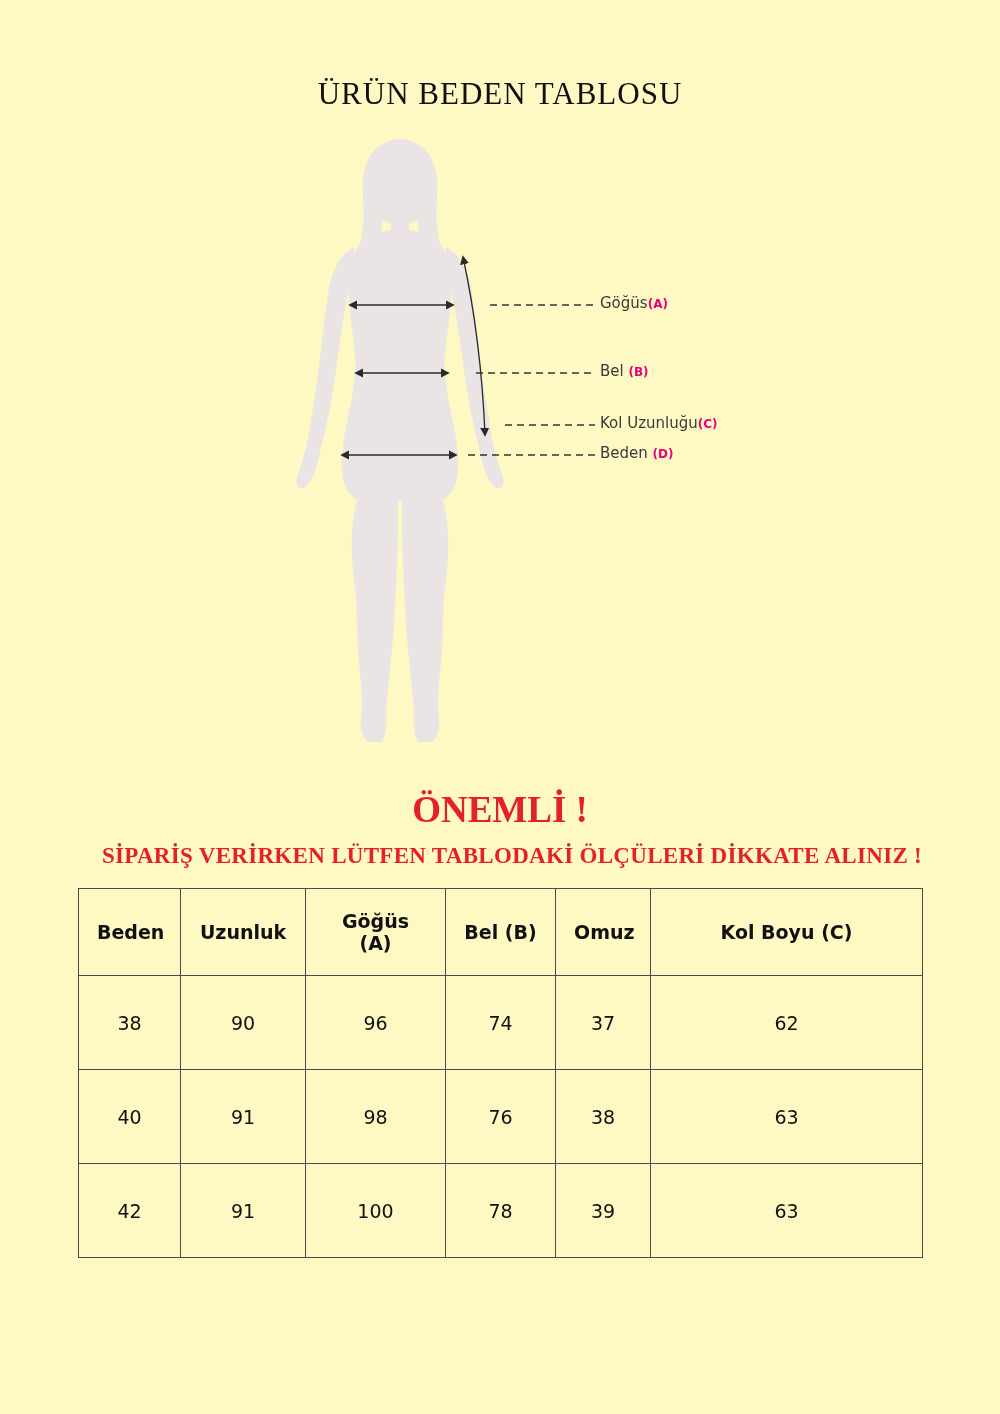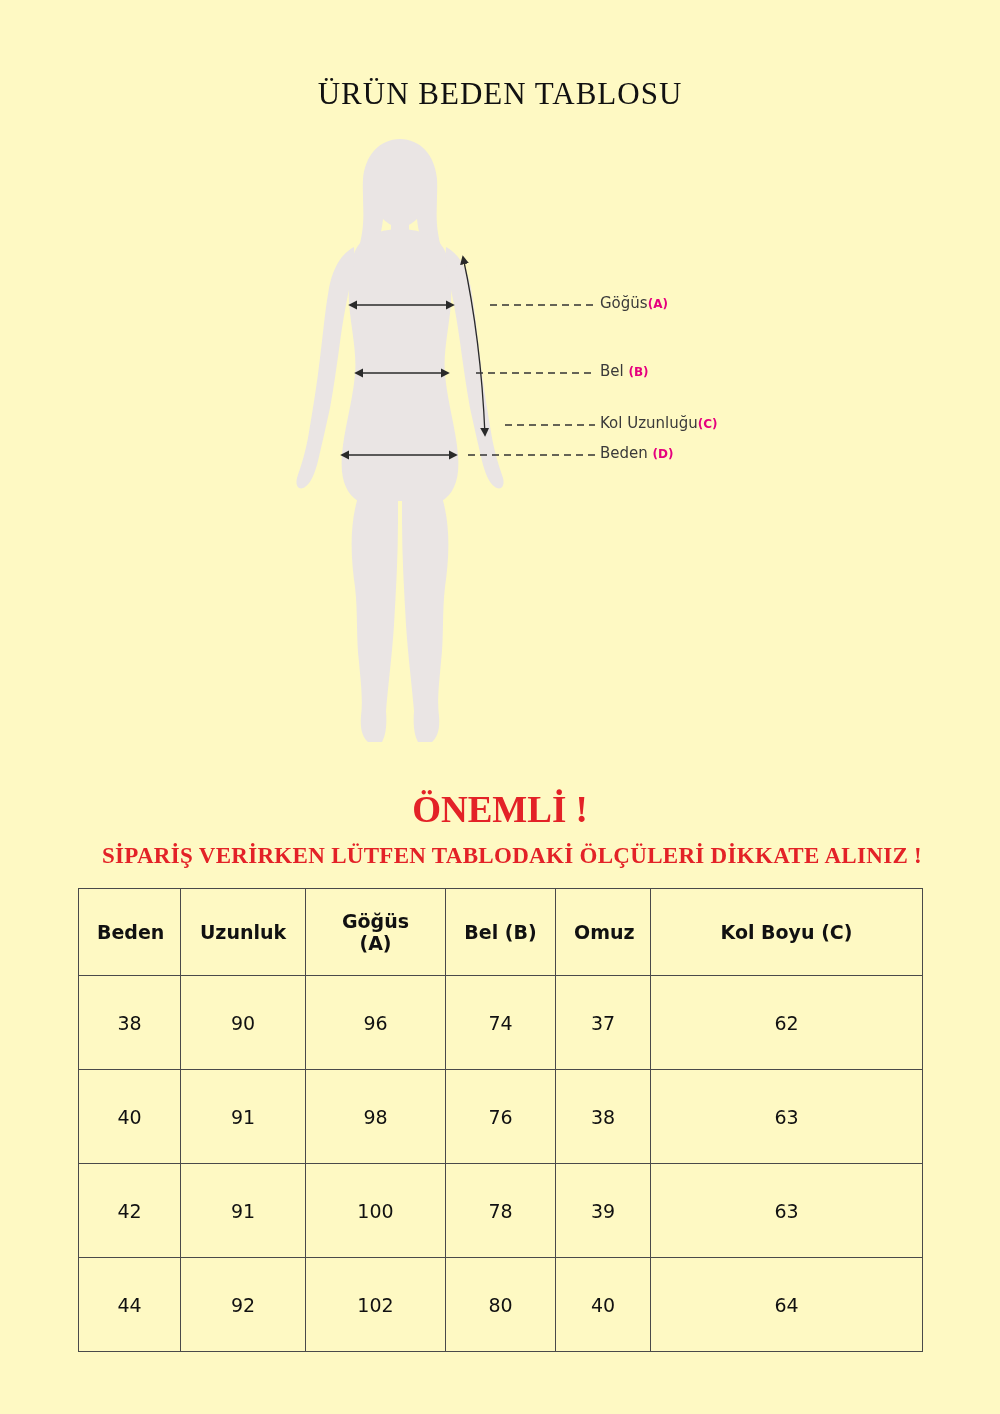--- a/index.html
+++ b/index.html
@@ -132,24 +132,16 @@
         <td>63</td>
       </tr>
       <tr>
         <td>42</td>
         <td>91</td>
         <td>100</td>
         <td>78</td>
         <td>39</td>
         <td>63</td>
       </tr>
-      <tr>
-        <td>44</td>
-        <td>92</td>
-        <td>102</td>
-        <td>80</td>
-        <td>40</td>
-        <td>64</td>
-      </tr>
     </tbody>
   </table>
 
 </div>
 
 </body></html>

